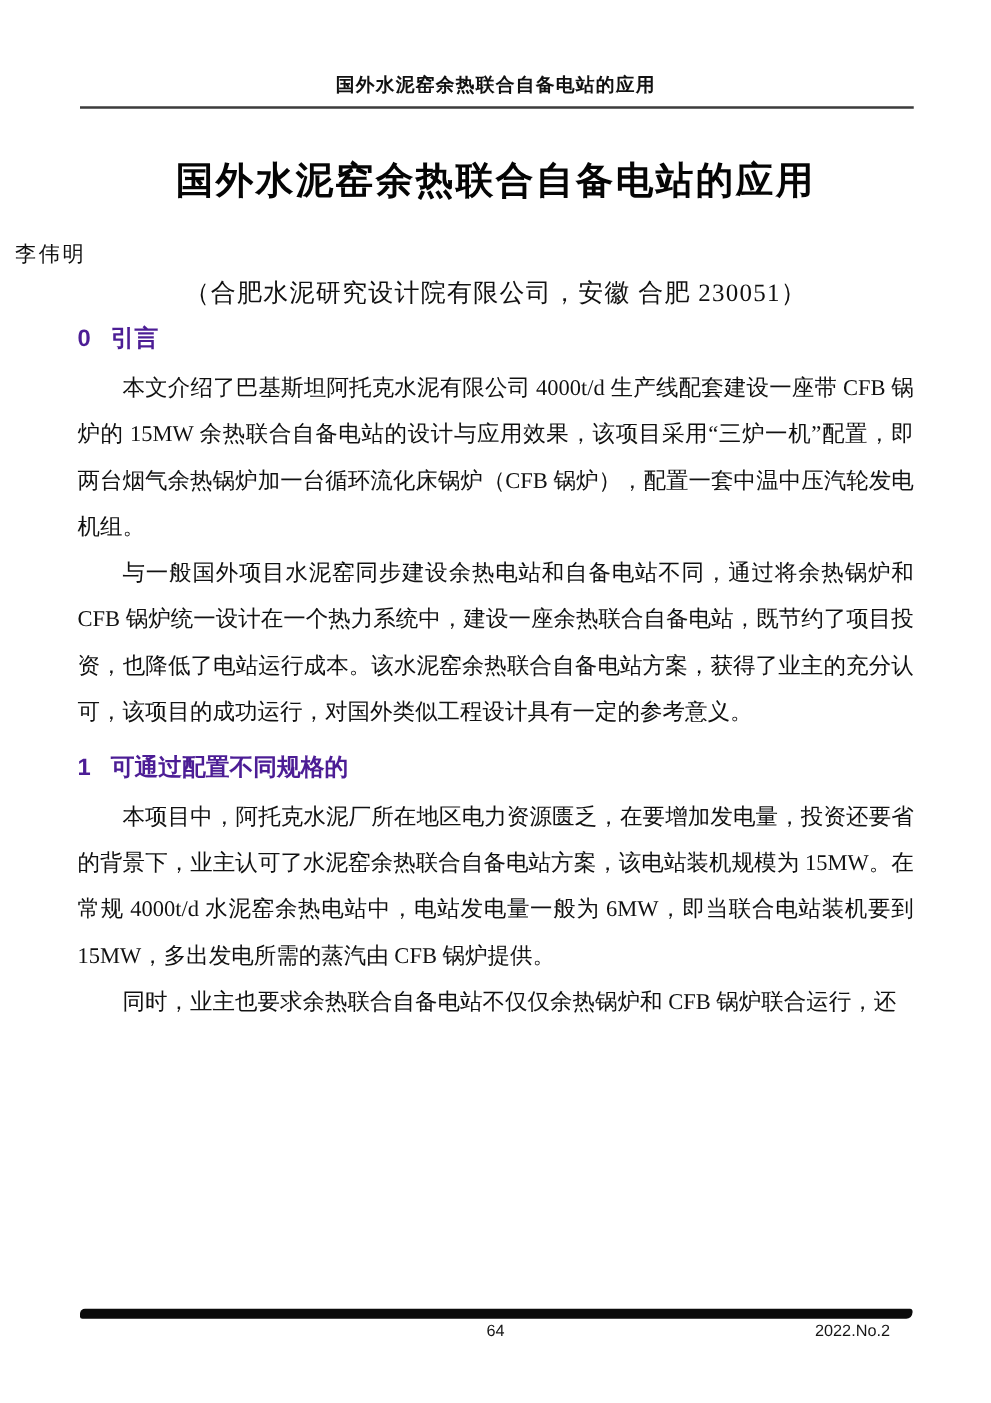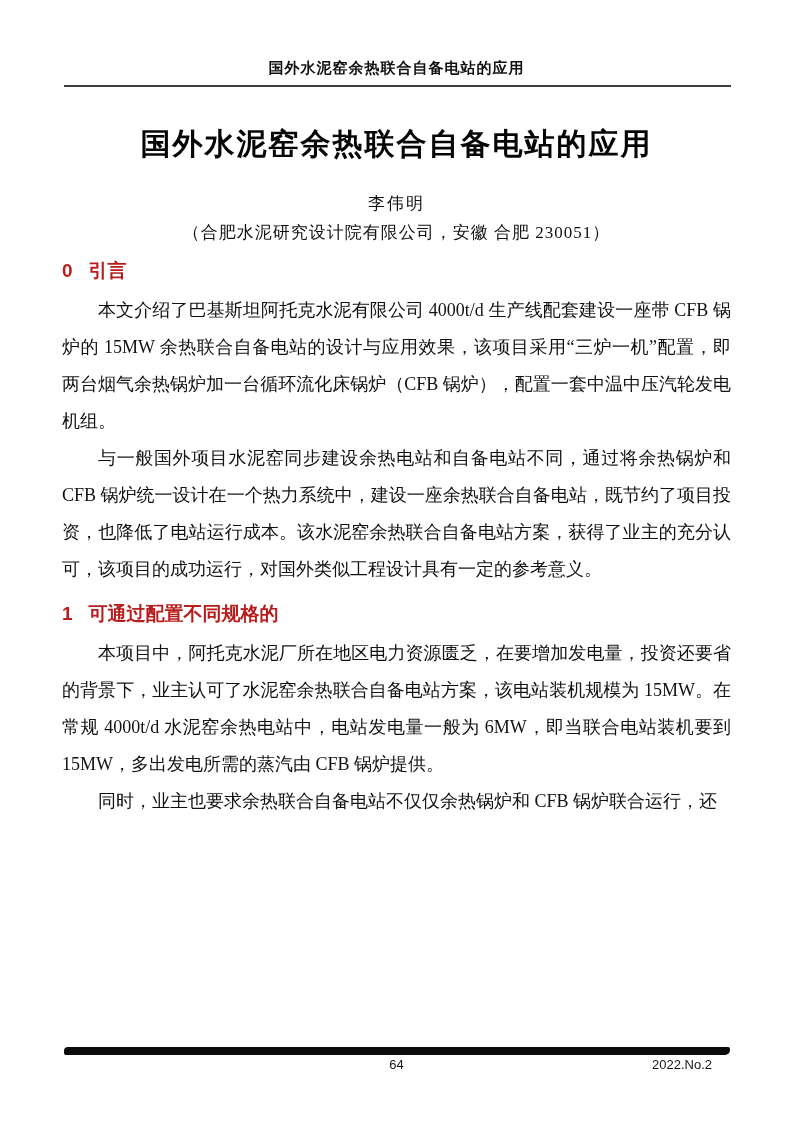--- a/index.html
+++ b/index.html
@@ -37,44 +37,43 @@
     top: 124px; left: 0; right: 0;
     text-align: center;
     font-size: 30px;
     font-weight: 700;
     letter-spacing: 2px;
     font-family: "Liberation Sans", "DejaVu Sans", sans-serif;
     color: #050505;
   }
   .author-line {
     position: absolute;
-    top: 192px; left: 0; right: 0;
-    text-align: center;
+    top: 192px; left: 12px; right: 0;
     font-size: 17px;
     letter-spacing: 2px;
   }
   .affiliation-line {
     position: absolute;
     top: 221px; left: 0; right: 0;
     text-align: center;
-    font-size: 17px;
+    font-size: 20px;
     letter-spacing: 1px;
   }
 
   
   .content {
     position: absolute;
     top: 258px; left: 62px; right: 62px;
   }
   .section-heading {
     margin: 0 0 8px 0;
     font-size: 19px;
     font-weight: 700;
     font-family: "Liberation Sans", "DejaVu Sans", sans-serif;
-    color: #b91c1c;
+    color: #4c1d95;
   }
   .section-heading .sec-num { margin-right: 16px; }
   .section-heading.second { margin-top: 13px; }
   .content p {
     margin: 0;
     font-size: 18px;
     line-height: 37px;
     text-align: justify;
     text-justify: inter-ideograph;
     text-indent: 2em;

